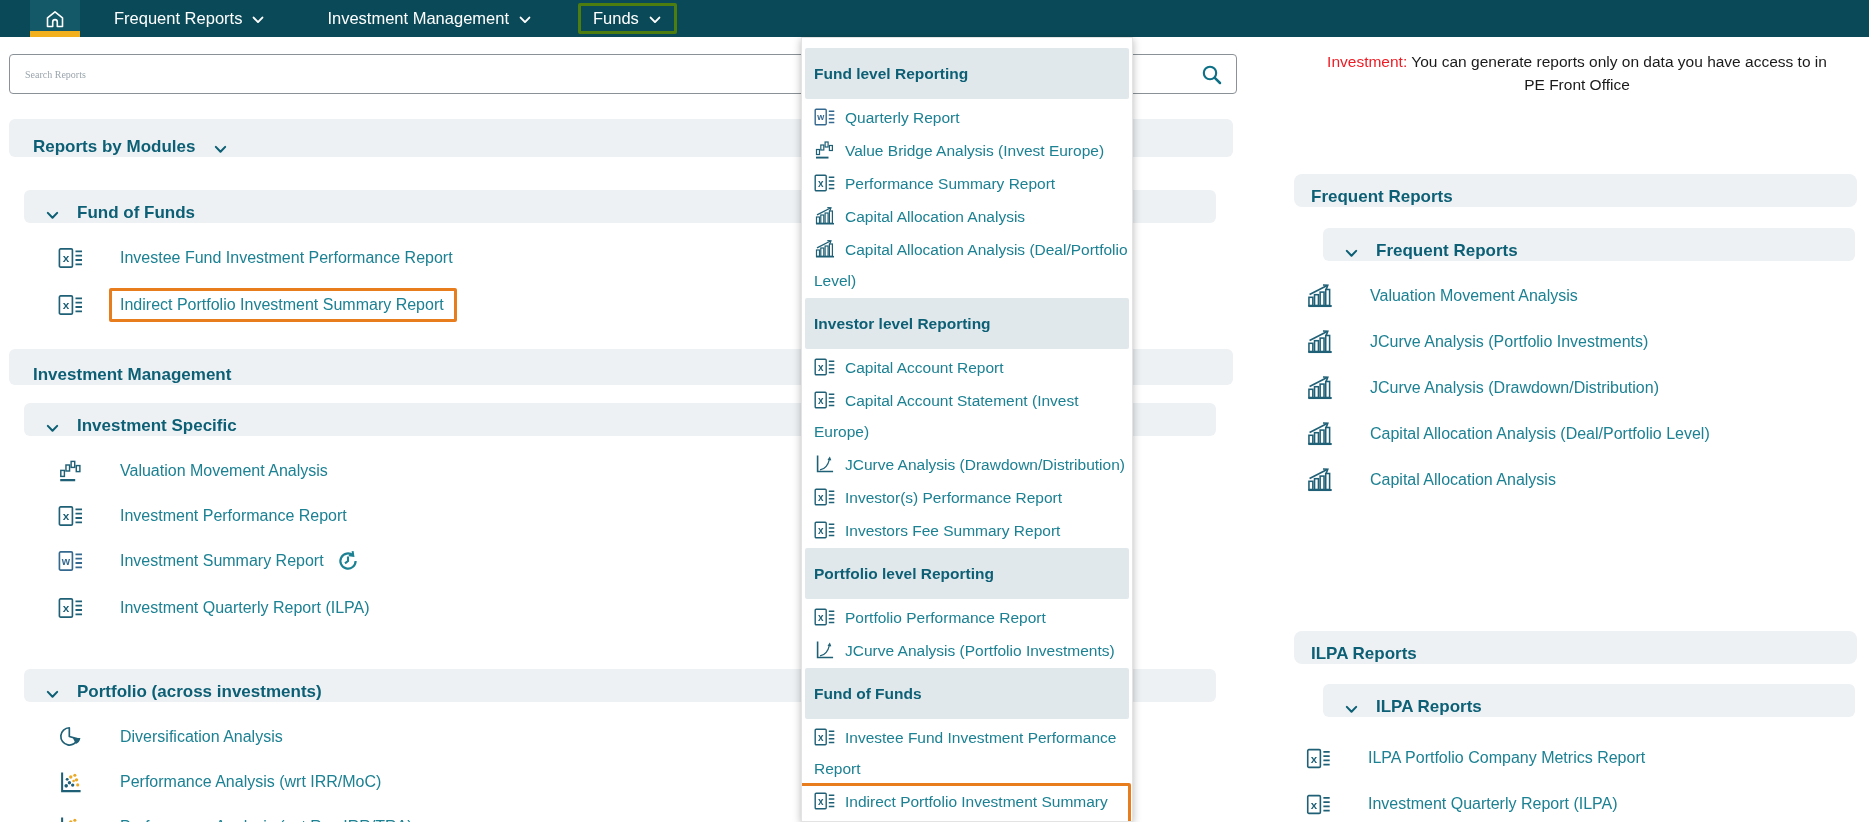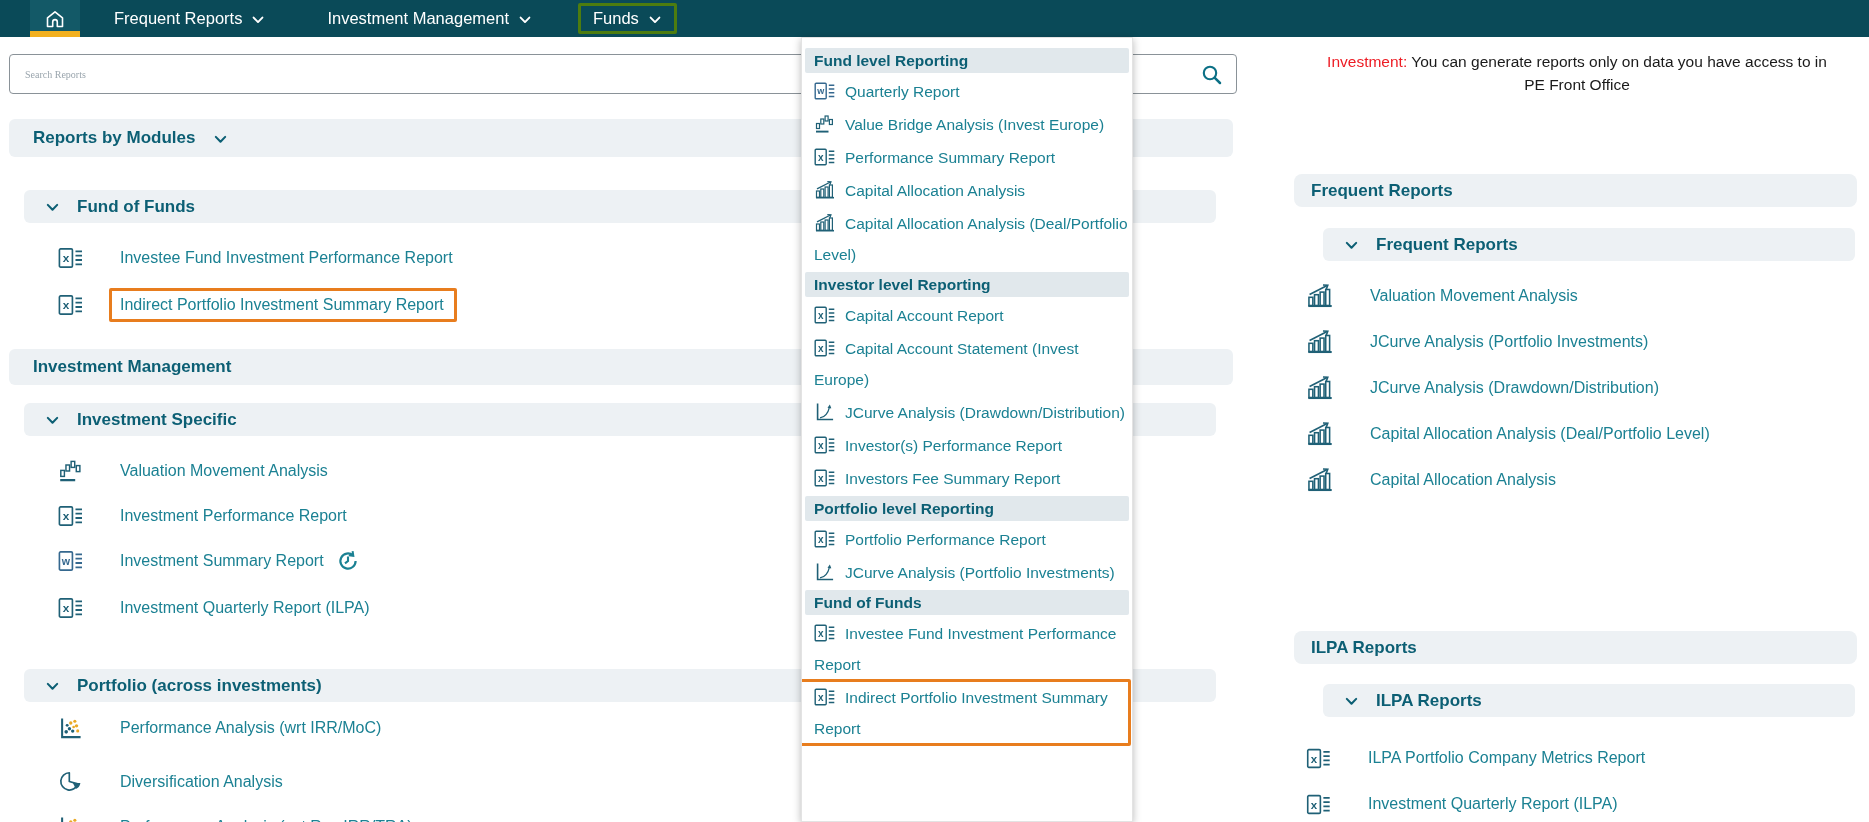--- a/index.html
+++ b/index.html
@@ -18,40 +18,40 @@
   .search-box { position:absolute; left:9px; top:54px; width:1228px; height:40px; border:1px solid #8a9298; border-radius:4px; background:#fff; z-index:10; }
   .search-box input { position:absolute; left:0; top:0; width:100%; height:100%; border:none; outline:none; padding:0 46px 0 15px; font-size:10px; color:#333; font-family:Liberation Serif, serif; background:transparent; }
   .search-box input::placeholder { color:#9aa5ad; }
   .search-ic { position:absolute; right:12px; top:8px; width:24px; height:24px; cursor:pointer; }
 
   
   .disclaimer { position:absolute; left:1294px; top:50px; width:566px; text-align:center; font-size:15.5px; line-height:23px; color:#1a1a1a; z-index:5; }
   .disclaimer .red { color:#ed1c24; }
 
   
-  .bar { display:flex; align-items:center; background:#edf1f4; border-radius:6px; color:#0c5f74; font-weight:bold; font-size:17px; }
+  .bar { display:flex; align-items:flex-end; background:#edf1f4; border-radius:6px; color:#0c5f74; font-weight:bold; font-size:17px; }
   .bar .chev { width:15px; height:15px; color:#0c5f74; margin-right:17px; margin-top:2px; }
   .row { display:flex; align-items:center; color:#1b8193; font-size:16px; cursor:pointer; }
   .row .ric { flex:0 0 auto; }
   .ic { display:inline-block; vertical-align:middle; }
 
   
   .left-list { position:absolute; left:0; top:119px; width:1237px; z-index:1; }
   .bar-modules { margin-left:9px; width:1224px; height:38px; padding-left:24px; cursor:pointer; }
   .bar-module  { margin-left:9px; width:1224px; height:36px; padding-left:24px; }
   .bar-section { margin-left:24px; width:1192px; height:33px; padding-left:21px; cursor:pointer; }
   .left-list .row { padding-left:58px; height:38px; }
   .left-list .row .ric { width:26px; height:24px; }
   .left-list .row .lbl { margin-left:36px; }
   .lbl.hl-box { position:relative; }
   .lbl.hl-box::before { content:""; position:absolute; left:-11px; right:-13px; top:-8px; bottom:-8px; border:3px solid #e87d1e; border-radius:2px; pointer-events:none; }
 
   
   .dropdown { position:absolute; left:801px; top:37px; width:332px; height:785px; background:#fff; z-index:50; box-shadow:0 2px 8px rgba(0,0,0,.28); border:1px solid #e3e3e3; padding-top:8px; overflow:hidden; }
-  .dd-head { margin:2px 3px 3px; padding:1px 9px; background:#e1e8ec; color:#0c5f74; font-weight:bold; font-size:15.5px; line-height:23px; border-radius:2px; }
+  .dd-head { margin:2px 3px 3px; padding:14px 9px; background:#e1e8ec; color:#0c5f74; font-weight:bold; font-size:15.5px; line-height:23px; border-radius:2px; }
   .dd-item { margin:2px 0; padding:0 2px 0 12px; line-height:31px; font-size:15.5px; color:#1b8193; cursor:pointer; }
   .dd-item .ic { width:22px; height:20px; vertical-align:-4px; margin-right:9px; }
   .dd-item.hl { position:relative; }
   .dd-item.hl::before { content:""; position:absolute; left:-14px; right:1px; top:-3px; bottom:-2px; border:3px solid #e87d1e; border-radius:2px; pointer-events:none; }
 
   
   .right-col { position:absolute; left:1294px; top:174px; width:566px; z-index:1; }
   .bar-outer { width:563px; height:33px; padding-left:17px; border-radius:8px; }
   .bar-sub { margin-left:29px; width:532px; height:33px; padding-left:21px; cursor:pointer; }
   .right-col .row { padding-left:12px; height:30px; }
@@ -243,31 +243,31 @@
         </svg>
         <span class="lbl">Investment Quarterly Report (ILPA)</span>
     </div>
 
     <div class="bar bar-section" style="margin-top:42px">
       <svg class="chev">
           <use href="#i-chev"></use>
         </svg>
         <span>Portfolio (across investments)</span>
     </div>
+    <div class="row" style="margin-top:16px">
+      <svg class="ic ric">
+          <use href="#i-pie"></use>
+        </svg>
+        <span class="lbl">Diversification Analysis</span>
+    </div>
     <div class="row" style="margin-top:7px">
       <svg class="ic ric">
           <use href="#i-scatter"></use>
         </svg>
         <span class="lbl">Performance Analysis (wrt IRR/MoC)</span>
-    </div>
-    <div class="row" style="margin-top:16px">
-      <svg class="ic ric">
-          <use href="#i-pie"></use>
-        </svg>
-        <span class="lbl">Diversification Analysis</span>
     </div>
     <div class="row" style="margin-top:7px">
       <svg class="ic ric">
           <use href="#i-scatter"></use>
         </svg>
         <span class="lbl">Performance Analysis (wrt Res IRR/TRA)</span>
     </div>
   </main>
 
   <div class="dropdown">

